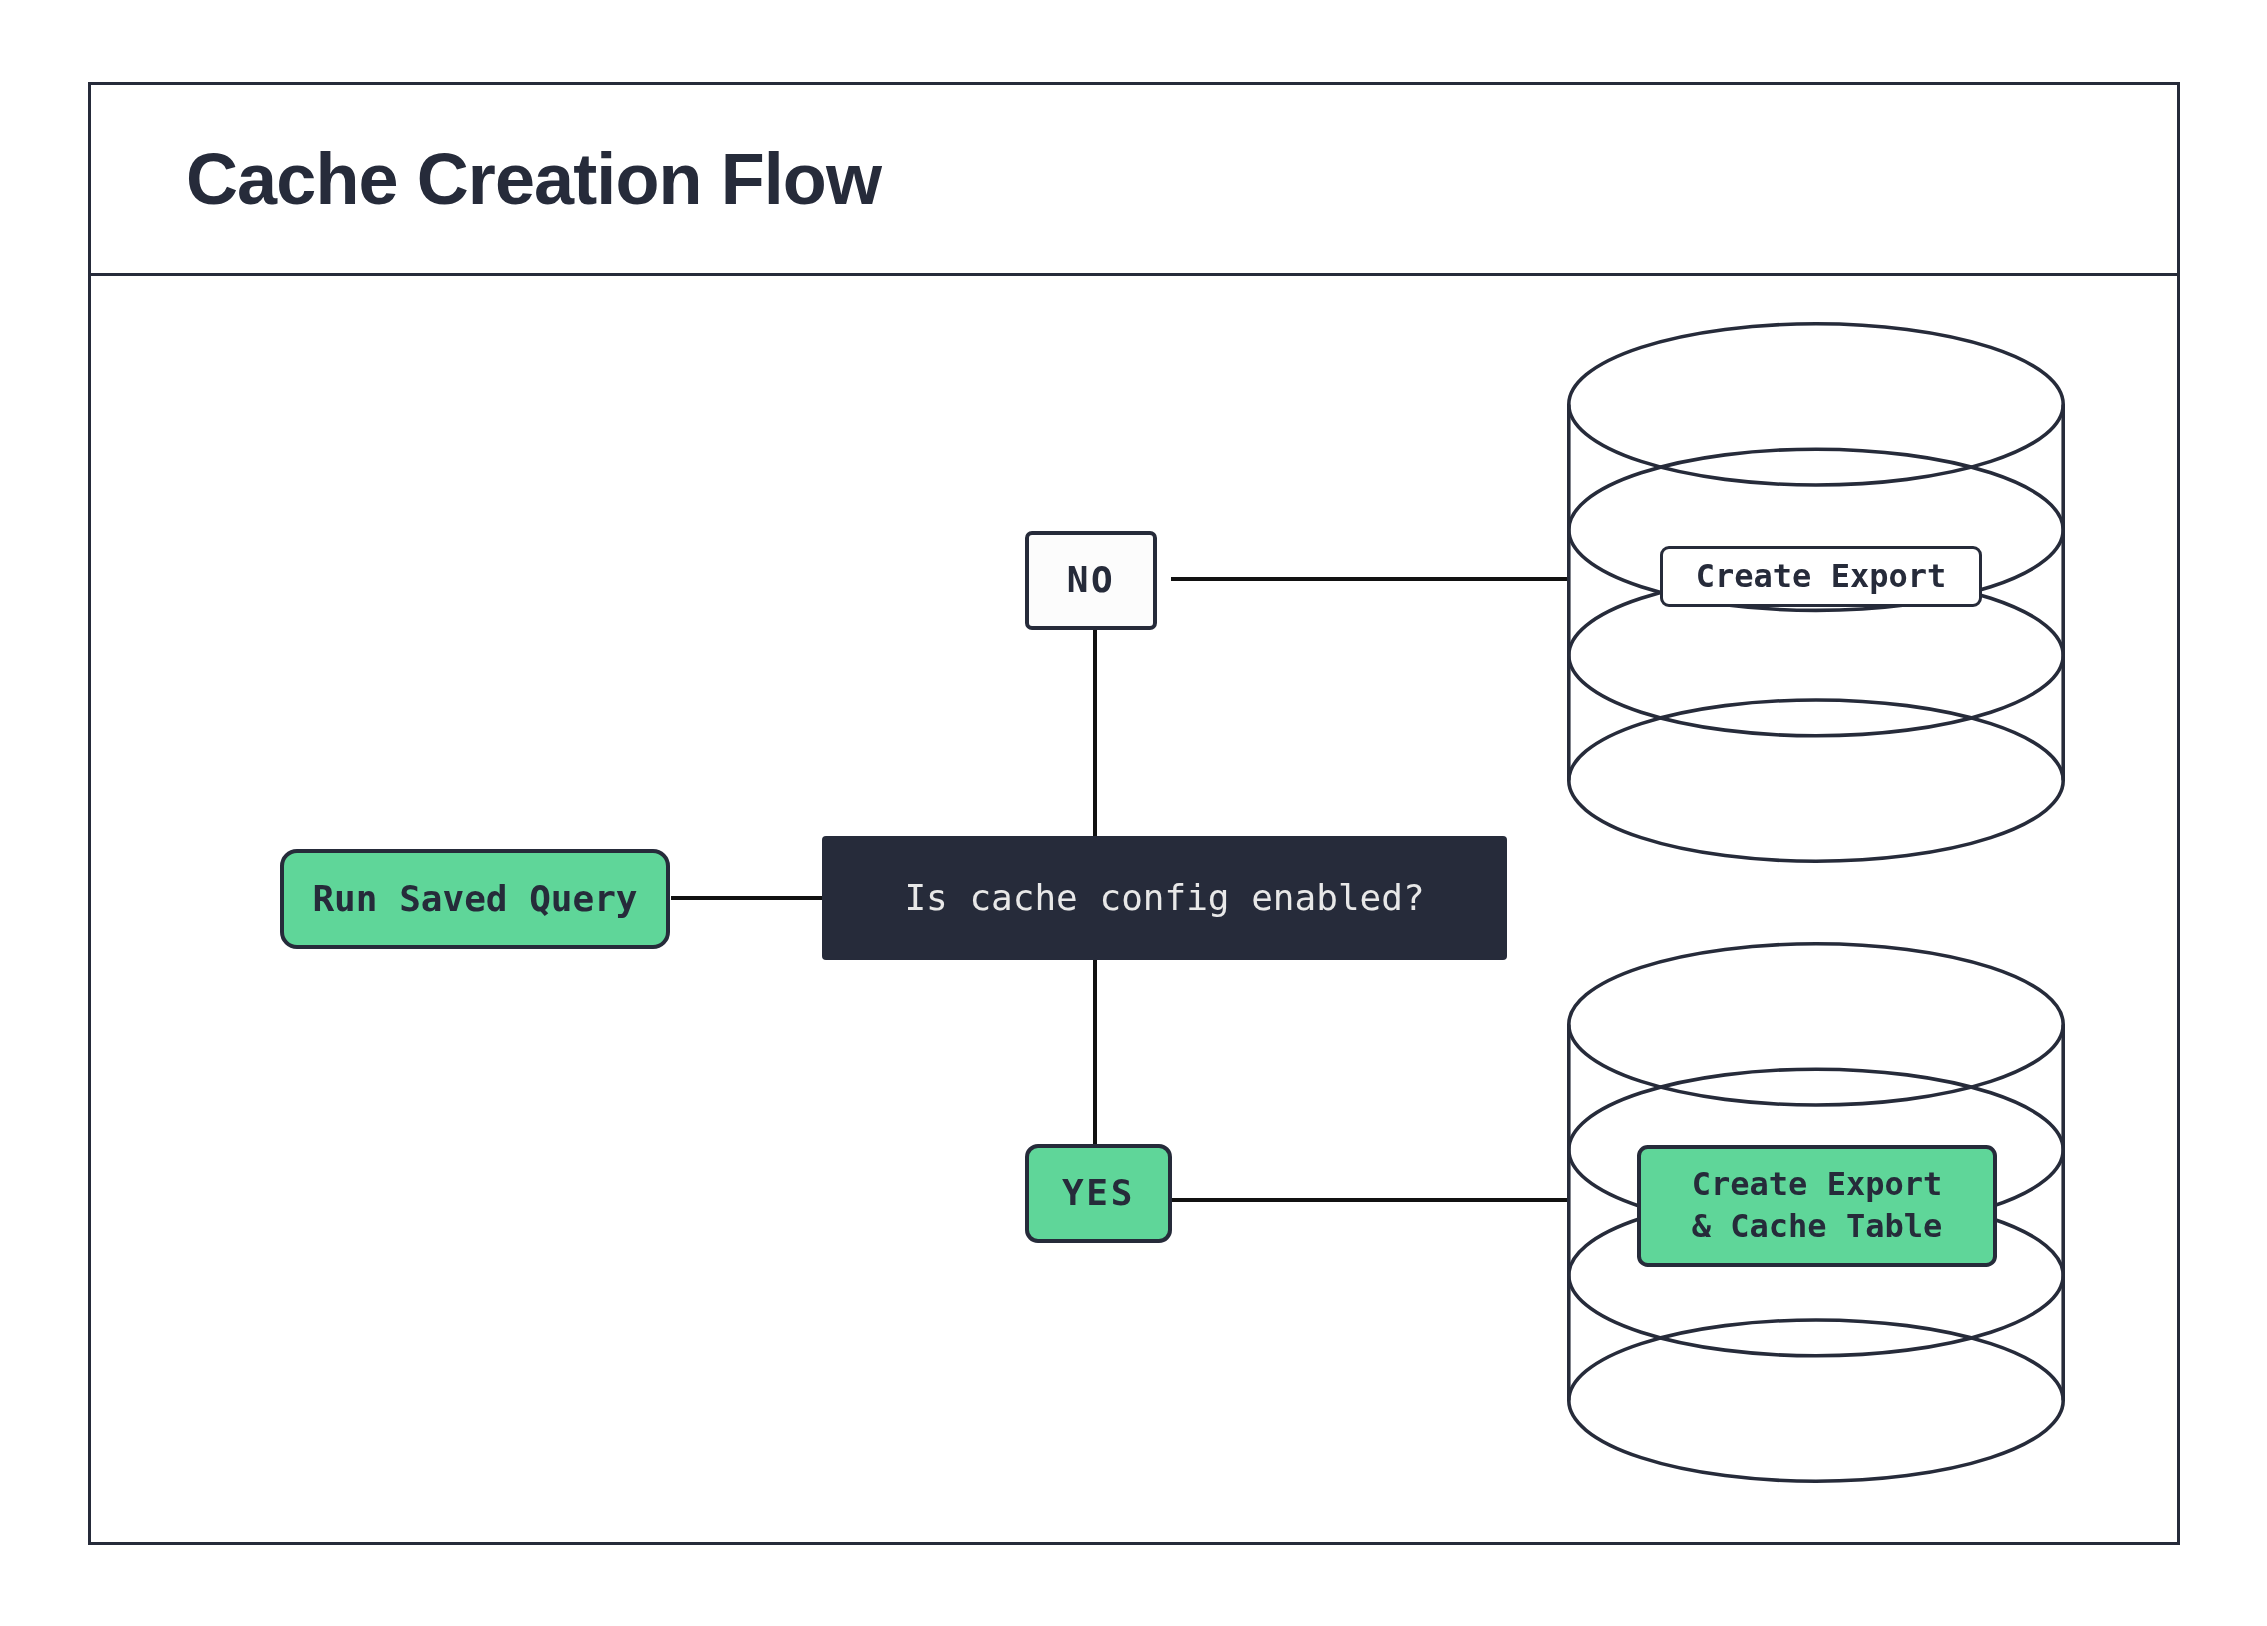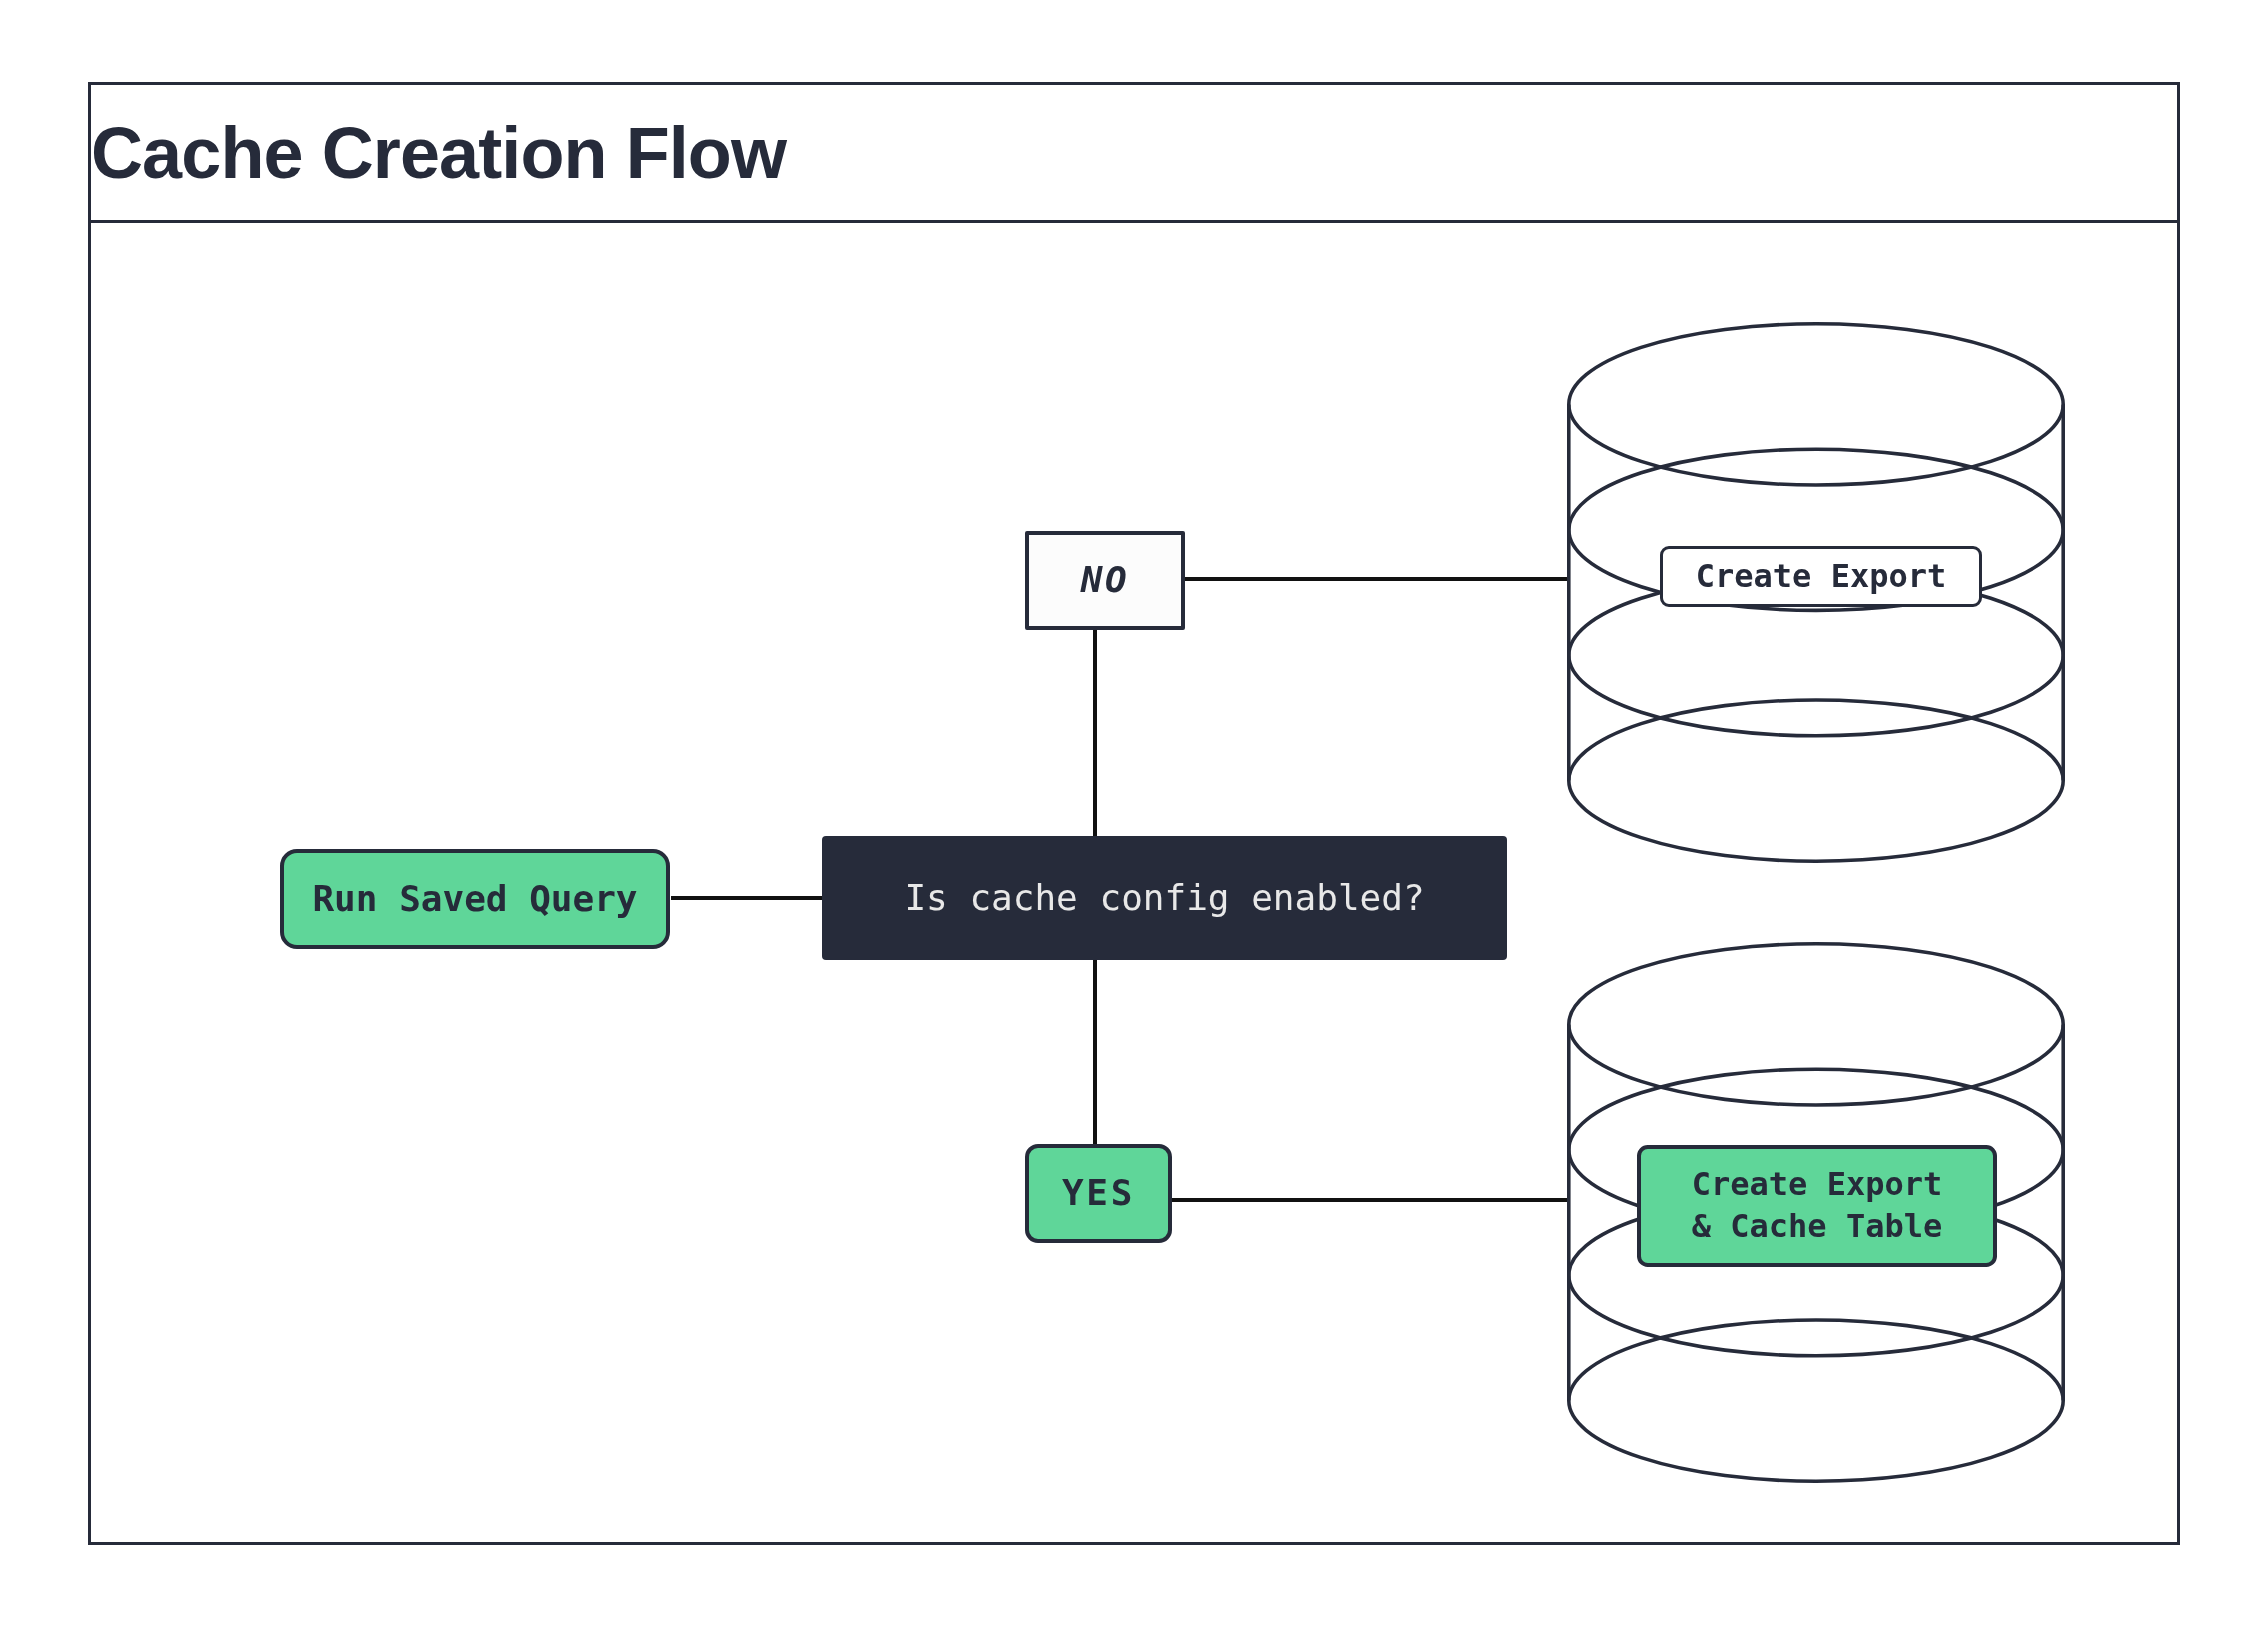--- a/index.html
+++ b/index.html
@@ -18,23 +18,24 @@
     font-family:"DejaVu Sans Mono","Liberation Mono",monospace;
     color:var(--ink);
     overflow:hidden;
   }
   .frame{
     position:absolute;left:88px;top:82px;width:2092px;height:1463px;
     border:3.6px solid var(--ink);
     background:transparent;
   }
   .header{
-    position:absolute;left:0;top:0;width:100%;height:138px;
+    position:absolute;left:0;top:0;width:100%;height:191px;
     border-bottom:3.6px solid var(--ink);
     display:flex;align-items:center;
+    padding-left:95px;
   }
   .title{
     font-family:"Liberation Sans","DejaVu Sans",sans-serif;
     font-weight:bold;
     font-size:72px;
     letter-spacing:-0.9px;
     color:var(--ink);
   }
   .node{
     position:absolute;
@@ -52,27 +53,26 @@
   }
   .node-decision{
     left:822px;top:836px;width:685px;height:124px;
     background:var(--ink);
     color:var(--light-text);
     border-radius:4px;
     font-size:36px;
     font-weight:normal;
   }
   .node-no{
-    left:1025px;top:531px;width:160px;height:99px;
+    left:1025px;top:531px;width:132px;height:99px;
     background:var(--node-white);
     border:4.5px solid var(--ink);
-    border-radius:2px;
+    border-radius:7px;
     font-size:36px;
     letter-spacing:2.7px;
-    font-style:italic;
   }
   .node-yes{
     left:1025px;top:1144px;width:147px;height:99px;
     background:var(--green);
     border:4.5px solid var(--ink);
     border-radius:13px;
     font-size:36px;
     letter-spacing:2.7px;
   }
   .db-label-plain{

